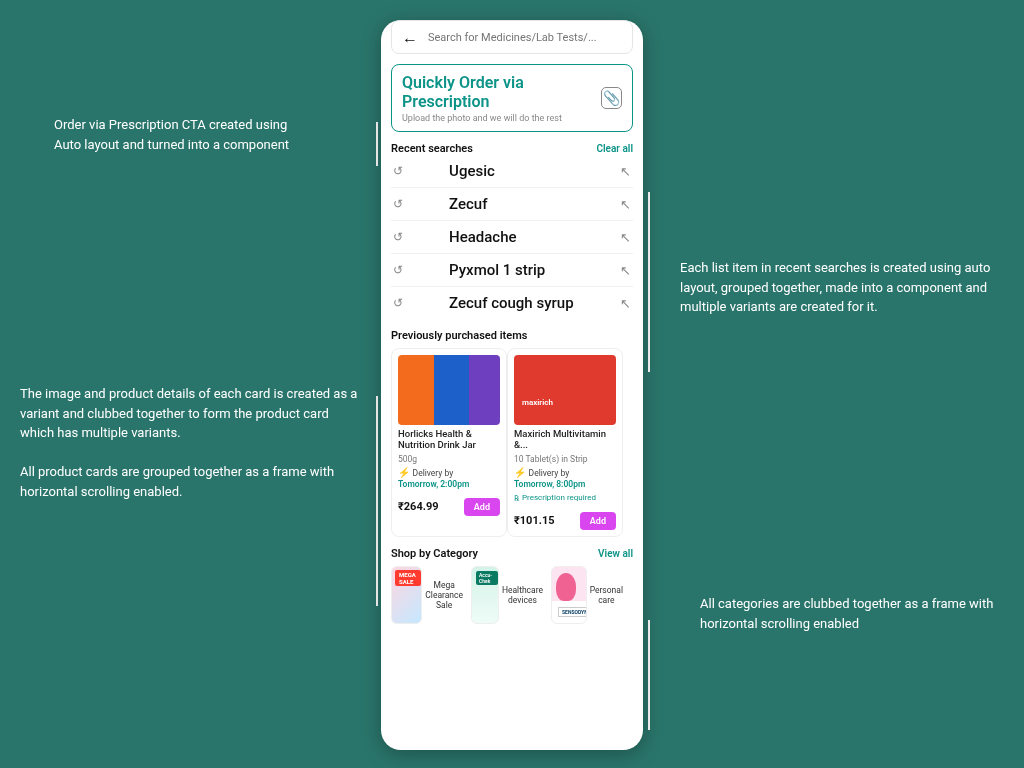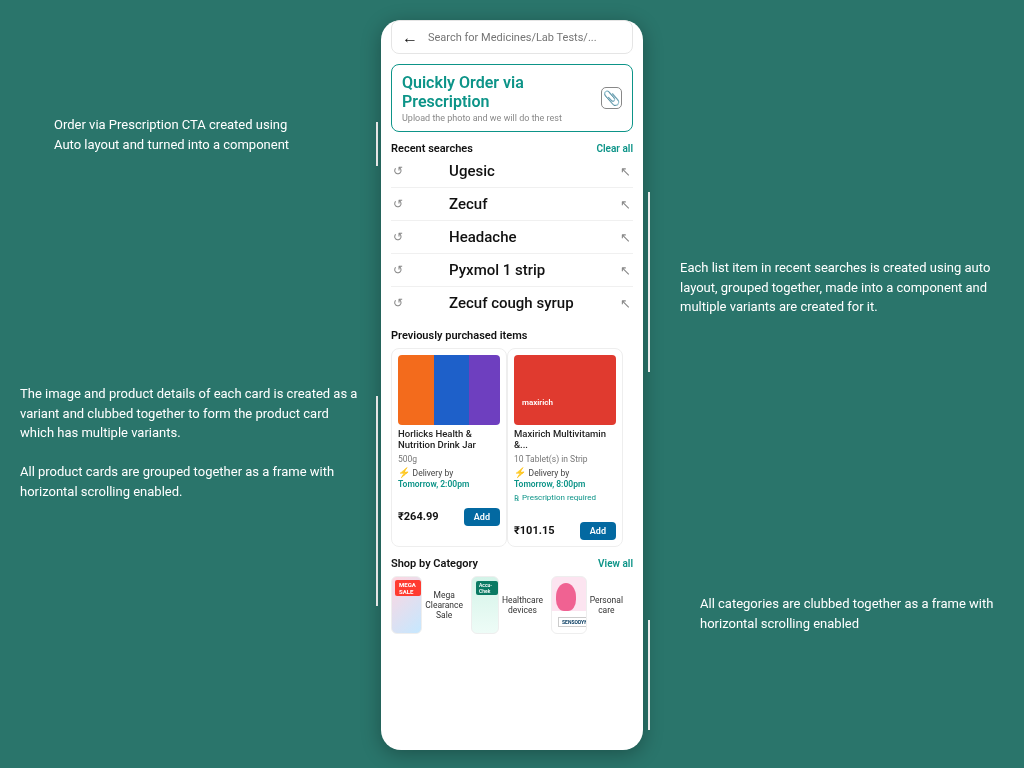--- a/index.html
+++ b/index.html
@@ -52,23 +52,23 @@
   .prod-img { height:70px; border-radius:4px; display:flex; align-items:center; justify-content:center; font-size:9px; color:#555; }
   .prod-img.horlicks { background:linear-gradient(90deg,#f36b1c 35%,#1e60c9 35% 70%,#6e3fbf 70%); }
   .prod-img.maxirich { background:#e03a2f; position:relative; }
   .prod-img.maxirich::before { content:"maxirich"; position:absolute; left:8px; bottom:18px; color:#fff; font-size:8px; font-weight:600; }
   .prod-name { font-size:9.5px; font-weight:500; color:#222; line-height:1.2; }
   .prod-sub { font-size:8.5px; color:#777; }
   .delivery { font-size:8.5px; color:#444; line-height:1.2; }
   .delivery b { color:#0d9488; font-weight:600; }
   .bolt { color:#f5a623; font-size:10px; }
   .presc-req { font-size:8px; color:#0d9488; display:flex; align-items:center; gap:3px; }
-  .price-row { display:flex; justify-content:space-between; align-items:center; margin-top:16px; }
+  .price-row { display:flex; justify-content:space-between; align-items:center; margin-top:6px; }
   .price { font-size:11px; font-weight:700; color:#111; }
-  .add-btn { background:#0369a1; color:#fff; font-size:9px; font-weight:600; padding:4px 10px; border-radius:4px; border:none; }
+  .add-btn { background:#d946ef; color:#fff; font-size:9px; font-weight:600; padding:4px 10px; border-radius:4px; border:none; }
 
   .cat-row { display:flex; gap:8px; }
   .cat-item { width:72px; display:flex; align-items:center; gap:3px; }
   .cat-img { width:72px; height:58px; border-radius:6px; border:1px solid #eee; position:relative; overflow:hidden; }
   .mega-badge { position:absolute; top:3px; left:3px; background:#ff3b30; color:#fff; font-size:6px; font-weight:700; padding:1px 4px; border-radius:2px; }
   .cat-label { font-size:8.5px; color:#333; text-align:center; line-height:1.2; }
   .cat-img.mega { background:linear-gradient(135deg,#ffd6e0,#c5e8ff); }
   .cat-img.personal { background:linear-gradient(#fce4f0 60%,#fff 60%); }
   .cat-img.personal::before { content:""; position:absolute; right:10px; top:6px; width:20px;height:28px; background:#f06292; border-radius:50% 50% 40% 40%; }
   .cat-img.personal::after { content:"SENSODYNE"; position:absolute; bottom:6px; left:6px; font-size:5px; background:#fff; border:1px solid #ccc; padding:1px 3px; color:#0a3d62; font-weight:700; }

